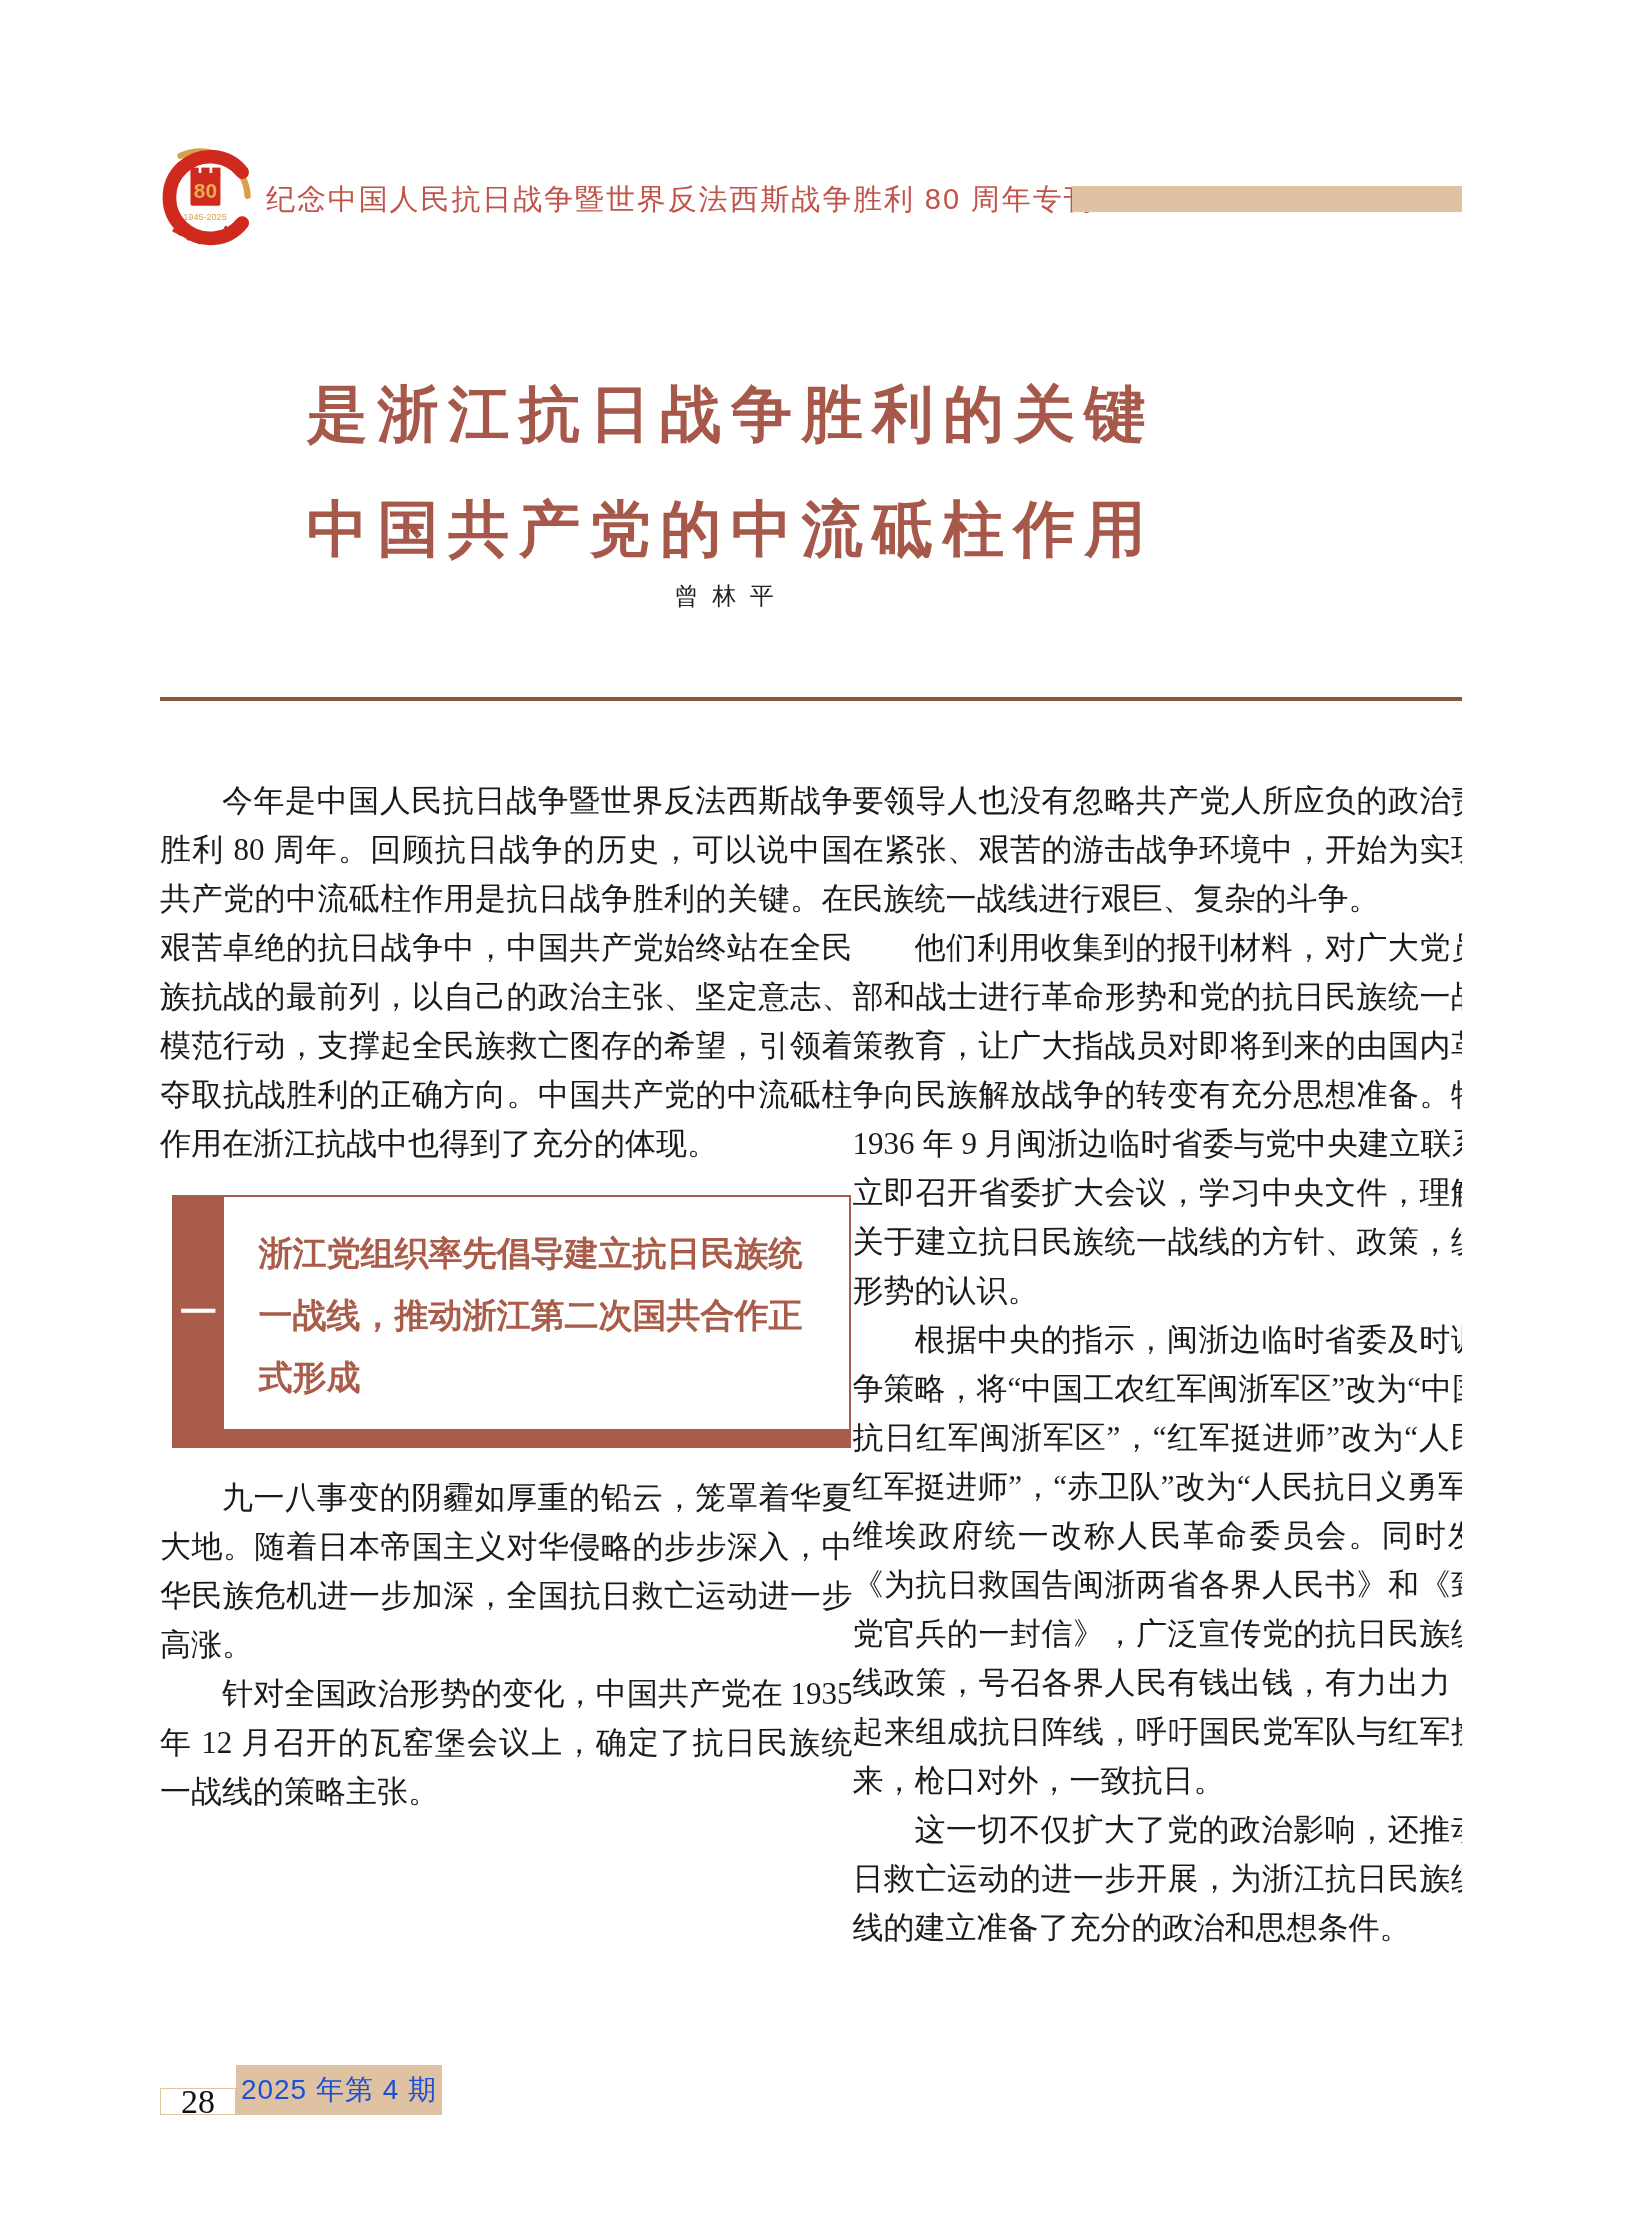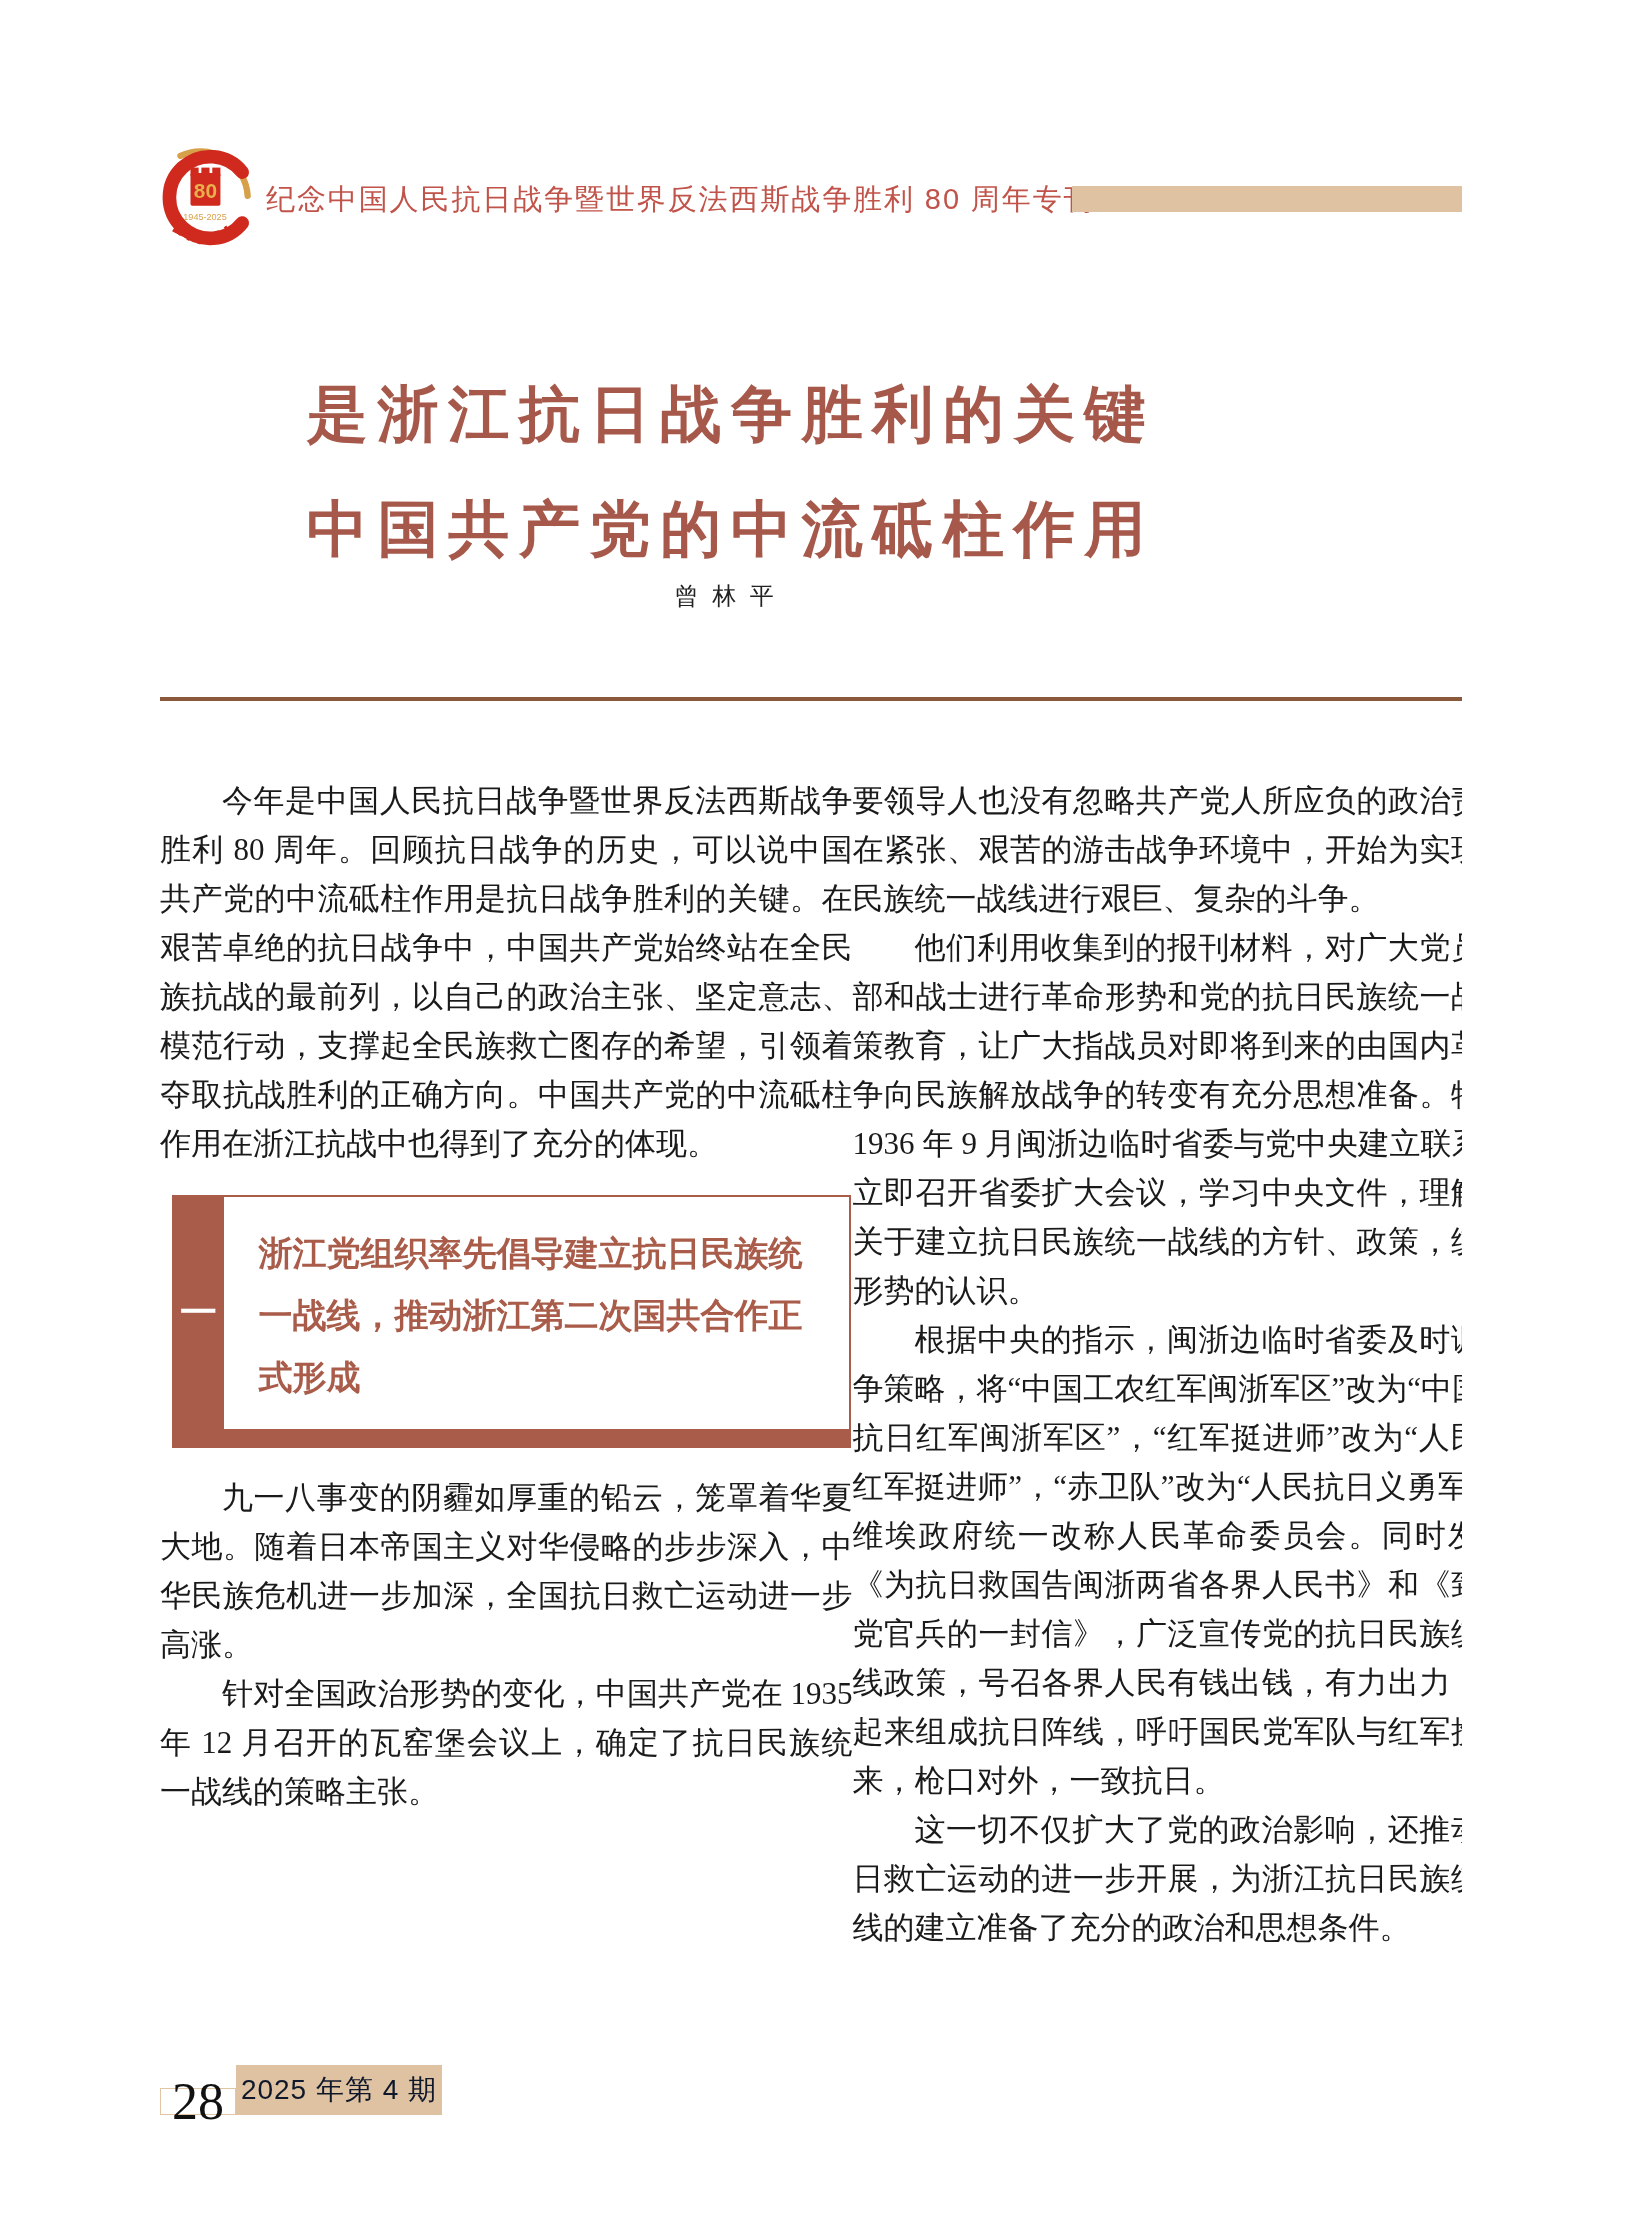--- a/index.html
+++ b/index.html
@@ -62,27 +62,27 @@
   .section-box .heading-text{
     color:#a95c49;
     font-family:"Liberation Sans","DejaVu Sans",sans-serif;
     font-size:34px;font-weight:bold;line-height:62px;text-align:left;
   }
   
   .footer{position:absolute;left:160px;top:2065px;height:50px;display:flex;}
   .footer .pagenum{
     width:76px;background:#ffffff;border:1.9px solid #e2c6a4;box-sizing:border-box;
     display:flex;align-items:center;justify-content:center;
-    font-size:52px;color:#111111;margin-top:23px;
+    font-size:34px;color:#111111;margin-top:23px;
   }
   .footer .issue{
     width:206px;background:#dec2a2;
     display:flex;align-items:center;justify-content:center;
     font-family:"Liberation Sans","DejaVu Sans",sans-serif;
-    font-size:28px;color:#0f172a;letter-spacing:1px;
+    font-size:28px;color:#1d4ed8;letter-spacing:1px;
   }
 </style>
 </head>
 <body>
 
 <div class="page">
 
   <div class="hdr-logo">
     <svg viewBox="0 0 130 132" width="118" height="122" xmlns="http://www.w3.org/2000/svg">
       <path d="M 38 14 A 52 52 0 0 1 112 58" fill="none" stroke="#d7a04a" stroke-width="7" stroke-linecap="round"></path>

